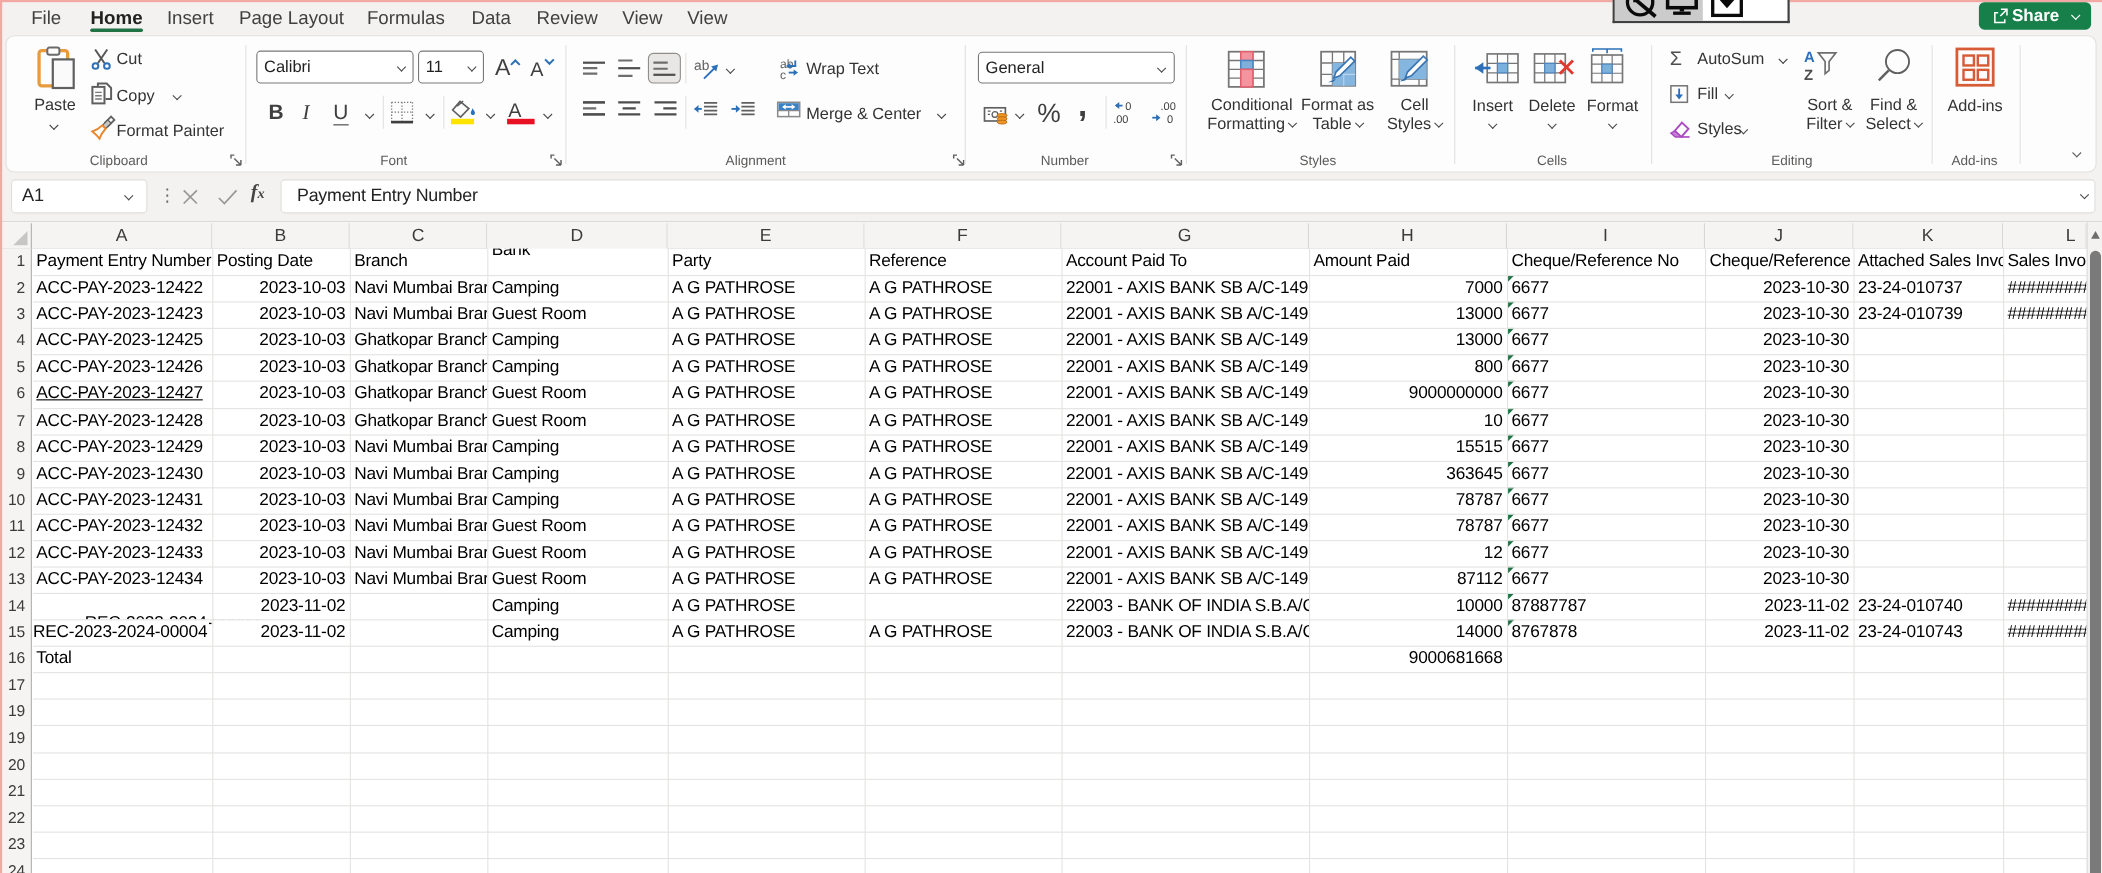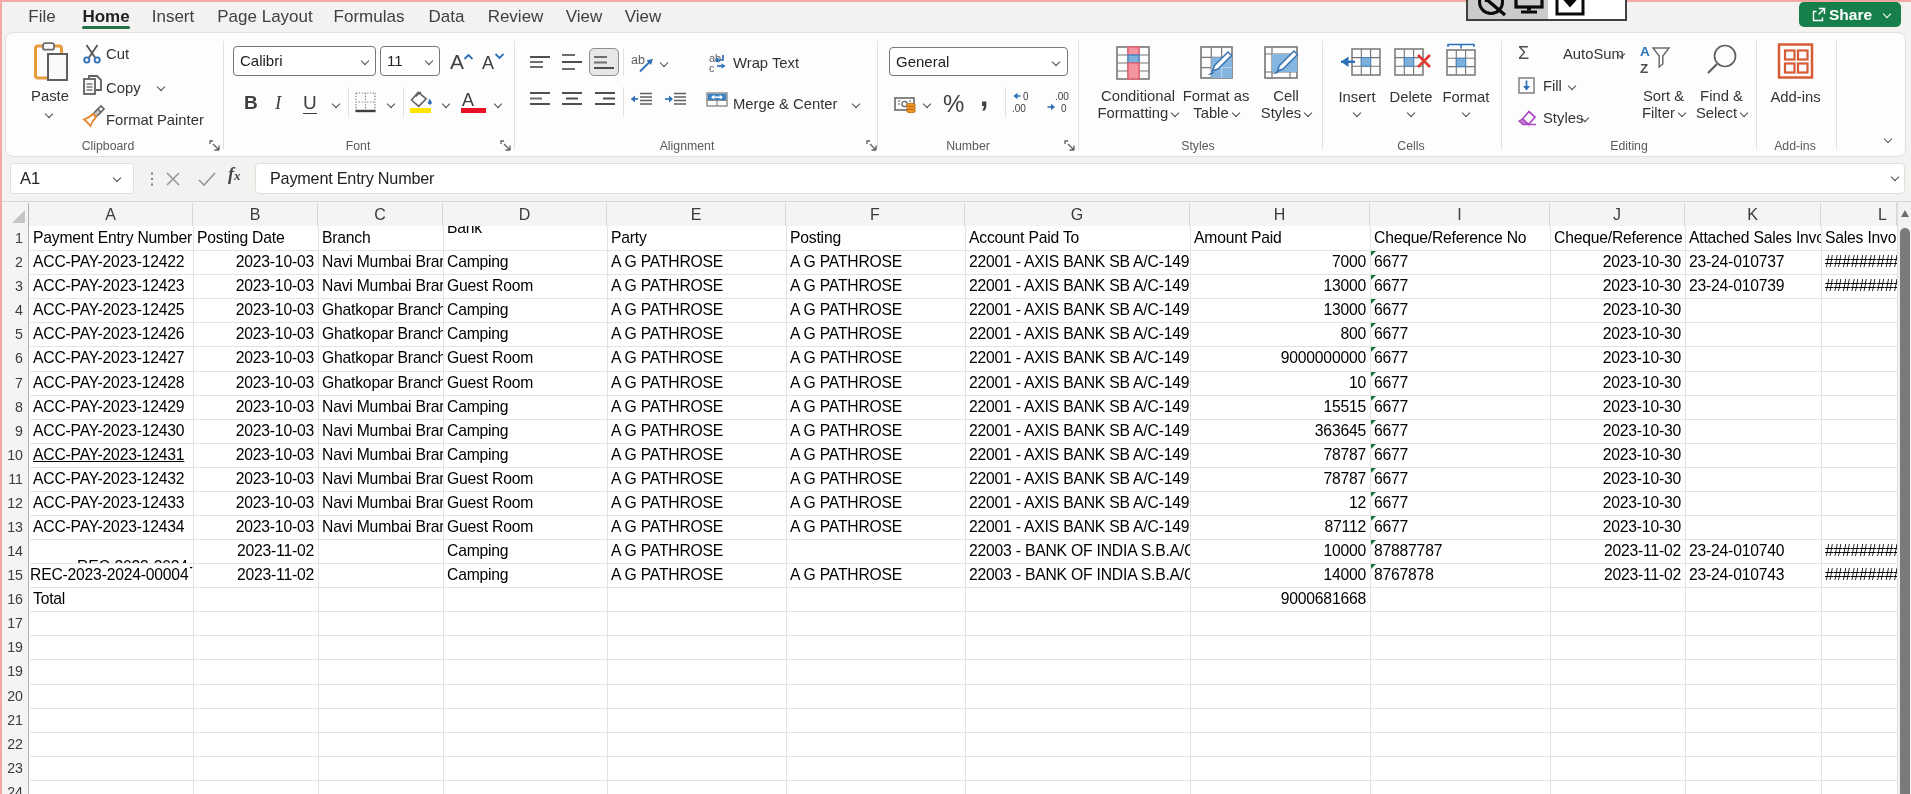--- a/index.html
+++ b/index.html
@@ -282,21 +282,21 @@
 <rect x="1" y="7" width="28" height="25" fill="#fdfdfd" stroke="#767676" stroke-width="1.5"></rect>
 <path d="M1 15.3h28M1 23.6h28M10.3 7v25M19.6 7v25" stroke="#767676" stroke-width="1.1"></path>
 <rect x="10.3" y="15.3" width="9.3" height="8.3" fill="#7eb0dc" stroke="#4a86c4" stroke-width="1"></rect>
 </svg>
 <div class="rtext" style="left:1432px;top:56px;width:56px;text-align:center;">Format</div>
 <span class="cva" style="left:1457px;top:77px;"></span>
 <div class="glabel" style="left:1355px;width:100px;">Cells</div>
 <div class="gsep" style="left:1495px;"></div>
 
 <div style="position:absolute;left:1512px;top:10px;font-size:18px;color:#4e4e4e;">Σ</div>
-<div class="rtext" style="left:1537px;top:13px;margin-left:20px;">AutoSum</div>
+<div class="rtext" style="left:1537px;top:13px;">AutoSum</div>
 <span class="cva" style="left:1612px;top:18px;"></span>
 <svg style="left:1512px;top:44px;" width="17" height="17" viewBox="0 0 17 17">
 <rect x="1" y="1" width="15" height="15" fill="#fdfdfd" stroke="#767676" stroke-width="1.4"></rect>
 <path d="M8.5 3.5v7" stroke="#2b70b8" stroke-width="1.7"></path>
       <path d="M5 9l3.5 4.5L12 9z" fill="#2b70b8"></path>
 </svg>
 <div class="rtext" style="left:1537px;top:45px;">Fill</div>
 <span class="cva" style="left:1563px;top:50px;"></span>
 <svg style="left:1511px;top:76px;" width="19" height="17" viewBox="0 0 19 17">
 <path d="M5.5 10L12 2.5l6 5.5-6.5 7.5z" fill="#fdfdfd" stroke="#ab4ac2" stroke-width="1.7"></path>
@@ -349,21 +349,21 @@
 
 <div id="sheet">
 <div style="position:absolute;left:0;top:0;width:1895px;height:592px;background:#fff;"></div>
 
 <div id="chbar"></div>
 <div class="cell" style="left:27px;top:24.0px;width:164px;height:24.1px;">Payment Entry Number</div>
 <div class="cell" style="left:191px;top:24.0px;width:125px;height:24.1px;">Posting Date</div>
 <div class="cell" style="left:316px;top:24.0px;width:125px;height:24.1px;">Branch</div>
 <div class="cell" style="left:441px;top:14px;width:164px;height:24.1px;">Bank</div>
 <div class="cell" style="left:605px;top:24.0px;width:179px;height:24.1px;">Party</div>
-<div class="cell" style="left:784px;top:24.0px;width:179px;height:24.1px;">Posting</div>
+<div class="cell" style="left:784px;top:24.0px;width:179px;height:24.1px;">Reference</div>
 <div class="cell" style="left:963px;top:24.0px;width:225px;height:24.1px;">Account Paid To</div>
 <div class="cell" style="left:1188px;top:24.0px;width:180px;height:24.1px;">Amount Paid</div>
 <div class="cell" style="left:1368px;top:24.0px;width:180px;height:24.1px;">Cheque/Reference No</div>
 <div class="cell" style="left:1548px;top:24.0px;width:135px;height:24.1px;">Cheque/Reference Date</div>
 <div class="cell" style="left:1683px;top:24.0px;width:136px;height:24.1px;">Attached Sales Invoice</div>
 <div class="cell" style="left:1819px;top:24.0px;width:76px;height:24.1px;">Sales Invoice Amount</div>
 <div class="cell" style="left:27px;top:48.1px;width:164px;height:24.1px;">ACC-PAY-2023-12422</div>
 <div class="cell tr" style="left:191px;top:48.1px;width:125px;height:24.1px;">2023-10-03</div>
 <div class="cell" style="left:316px;top:48.1px;width:125px;height:24.1px;">Navi Mumbai Branch</div>
 <div class="cell" style="left:441px;top:48.1px;width:164px;height:24.1px;">Camping</div>
@@ -400,21 +400,21 @@
 <div class="cell" style="left:27px;top:120.3px;width:164px;height:24.1px;">ACC-PAY-2023-12426</div>
 <div class="cell tr" style="left:191px;top:120.3px;width:125px;height:24.1px;">2023-10-03</div>
 <div class="cell" style="left:316px;top:120.3px;width:125px;height:24.1px;">Ghatkopar Branch</div>
 <div class="cell" style="left:441px;top:120.3px;width:164px;height:24.1px;">Camping</div>
 <div class="cell" style="left:605px;top:120.3px;width:179px;height:24.1px;">A G PATHROSE</div>
 <div class="cell" style="left:784px;top:120.3px;width:179px;height:24.1px;">A G PATHROSE</div>
 <div class="cell" style="left:963px;top:120.3px;width:225px;height:24.1px;">22001 - AXIS BANK SB A/C-1498</div>
 <div class="cell tr" style="left:1188px;top:120.3px;width:180px;height:24.1px;">800</div>
 <div class="cell" style="left:1368px;top:120.3px;width:180px;height:24.1px;"><i class="gt"></i>6677</div>
 <div class="cell tr" style="left:1548px;top:120.3px;width:135px;height:24.1px;">2023-10-30</div>
-<div class="cell" style="left:27px;top:144.4px;width:164px;height:24.1px;">ACC-PAY-2023-12427</div>
+<div class="cell" style="left:27px;top:144.4px;width:164px;height:24.1px;text-decoration:underline;">ACC-PAY-2023-12427</div>
 <div class="cell tr" style="left:191px;top:144.4px;width:125px;height:24.1px;">2023-10-03</div>
 <div class="cell" style="left:316px;top:144.4px;width:125px;height:24.1px;">Ghatkopar Branch</div>
 <div class="cell" style="left:441px;top:144.4px;width:164px;height:24.1px;">Guest Room</div>
 <div class="cell" style="left:605px;top:144.4px;width:179px;height:24.1px;">A G PATHROSE</div>
 <div class="cell" style="left:784px;top:144.4px;width:179px;height:24.1px;">A G PATHROSE</div>
 <div class="cell" style="left:963px;top:144.4px;width:225px;height:24.1px;">22001 - AXIS BANK SB A/C-1498</div>
 <div class="cell tr" style="left:1188px;top:144.4px;width:180px;height:24.1px;">9000000000</div>
 <div class="cell" style="left:1368px;top:144.4px;width:180px;height:24.1px;"><i class="gt"></i>6677</div>
 <div class="cell tr" style="left:1548px;top:144.4px;width:135px;height:24.1px;">2023-10-30</div>
 <div class="cell" style="left:27px;top:168.5px;width:164px;height:24.1px;">ACC-PAY-2023-12428</div>
@@ -440,21 +440,21 @@
 <div class="cell" style="left:27px;top:216.6px;width:164px;height:24.1px;">ACC-PAY-2023-12430</div>
 <div class="cell tr" style="left:191px;top:216.6px;width:125px;height:24.1px;">2023-10-03</div>
 <div class="cell" style="left:316px;top:216.6px;width:125px;height:24.1px;">Navi Mumbai Branch</div>
 <div class="cell" style="left:441px;top:216.6px;width:164px;height:24.1px;">Camping</div>
 <div class="cell" style="left:605px;top:216.6px;width:179px;height:24.1px;">A G PATHROSE</div>
 <div class="cell" style="left:784px;top:216.6px;width:179px;height:24.1px;">A G PATHROSE</div>
 <div class="cell" style="left:963px;top:216.6px;width:225px;height:24.1px;">22001 - AXIS BANK SB A/C-1498</div>
 <div class="cell tr" style="left:1188px;top:216.6px;width:180px;height:24.1px;">363645</div>
 <div class="cell" style="left:1368px;top:216.6px;width:180px;height:24.1px;"><i class="gt"></i>6677</div>
 <div class="cell tr" style="left:1548px;top:216.6px;width:135px;height:24.1px;">2023-10-30</div>
-<div class="cell" style="left:27px;top:240.7px;width:164px;height:24.1px;text-decoration:underline;">ACC-PAY-2023-12431</div>
+<div class="cell" style="left:27px;top:240.7px;width:164px;height:24.1px;">ACC-PAY-2023-12431</div>
 <div class="cell tr" style="left:191px;top:240.7px;width:125px;height:24.1px;">2023-10-03</div>
 <div class="cell" style="left:316px;top:240.7px;width:125px;height:24.1px;">Navi Mumbai Branch</div>
 <div class="cell" style="left:441px;top:240.7px;width:164px;height:24.1px;">Camping</div>
 <div class="cell" style="left:605px;top:240.7px;width:179px;height:24.1px;">A G PATHROSE</div>
 <div class="cell" style="left:784px;top:240.7px;width:179px;height:24.1px;">A G PATHROSE</div>
 <div class="cell" style="left:963px;top:240.7px;width:225px;height:24.1px;">22001 - AXIS BANK SB A/C-1498</div>
 <div class="cell tr" style="left:1188px;top:240.7px;width:180px;height:24.1px;">78787</div>
 <div class="cell" style="left:1368px;top:240.7px;width:180px;height:24.1px;"><i class="gt"></i>6677</div>
 <div class="cell tr" style="left:1548px;top:240.7px;width:135px;height:24.1px;">2023-10-30</div>
 <div class="cell" style="left:27px;top:264.8px;width:164px;height:24.1px;">ACC-PAY-2023-12432</div>

